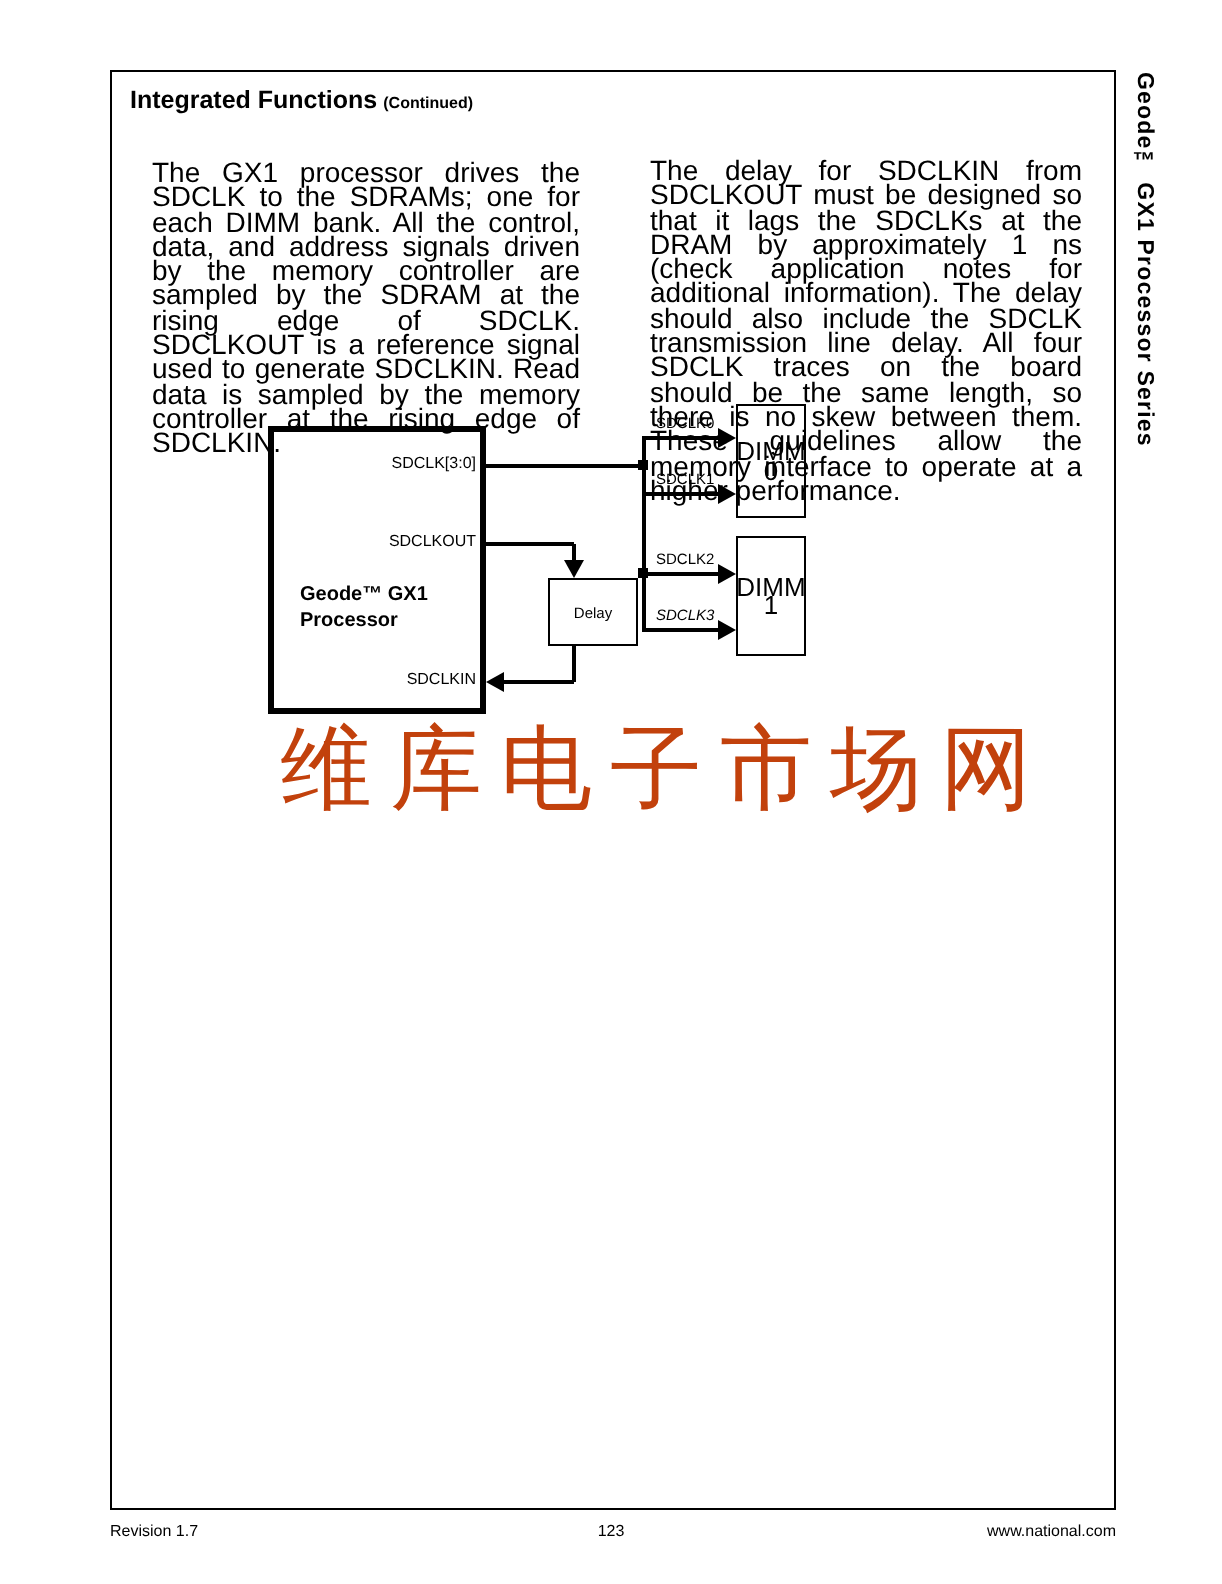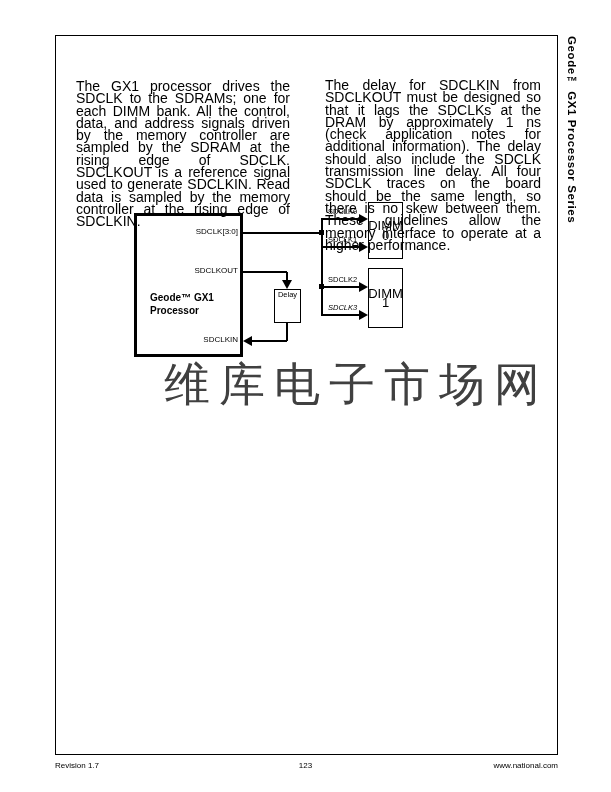--- a/index.html
+++ b/index.html
@@ -13,56 +13,59 @@
   .col-left{position:absolute;left:64px;top:68px;width:238px;}
   .col-right{position:absolute;left:313px;top:67px;width:240px;}
   .sec-heading{font-size:9.5px;font-weight:bold;margin-bottom:5px;white-space:nowrap;}
   .sec-num{margin-right:11px;}
   .body-text{font-size:14px;line-height:12.3px;text-align:justify;margin:12px;}
   
   .dline{position:absolute;background:#000;}
   .dot{position:absolute;width:5px;height:5px;background:#000;}
   .proc-box{position:absolute;left:134px;top:213px;width:109px;height:144px;
         border:3px solid #000;box-sizing:border-box;}
-  .delay-box{position:absolute;left:274px;top:289px;width:27px;height:34px;
-        border:1px solid #000;box-sizing:border-box;display:flex;
+  .delay-box{position:absolute;left:274px;top:289px;width:45px;height:34px;
+        border:1px solid #000;box-sizing:border-box;display:flex;align-items:center;
         justify-content:center;font-size:7.5px;}
   .dimm-box{position:absolute;width:35px;border:1px solid #000;box-sizing:border-box;
         display:flex;flex-direction:column;align-items:center;justify-content:center;
         font-size:13px;line-height:9.5px;text-align:center;}
   .dimm0{left:368px;top:202px;height:57px;}
   .dimm1{left:368px;top:268px;height:60px;}
   .pin-label{position:absolute;left:150px;width:88px;text-align:right;font-size:8px;}
   .sig-label{position:absolute;left:328px;font-size:7.5px;}
   .proc-name{position:absolute;left:150px;top:291px;font-size:10px;font-weight:bold;line-height:13px;}
   .arrow-r{position:absolute;width:0;height:0;border-left:9px solid #000;
         border-top:5px solid transparent;border-bottom:5px solid transparent;}
   .arrow-l{position:absolute;width:0;height:0;border-right:9px solid #000;
         border-top:5px solid transparent;border-bottom:5px solid transparent;}
   .arrow-d{position:absolute;width:0;height:0;border-top:9px solid #000;
         border-left:5px solid transparent;border-right:5px solid transparent;}
   .caption{position:absolute;left:64px;top:385px;width:458px;text-align:center;
         font-size:9px;font-weight:bold;z-index:2;white-space:nowrap;}
   .caption .cap-title{margin-left:6px;}
-  .watermark{position:absolute;left:164px;top:354px;font-size:46px;color:#404040;
+  .watermark{position:absolute;left:140px;top:354px;font-size:46px;color:#c2410c;
         letter-spacing:9px;z-index:1;white-space:nowrap;}
   .sidebar-text{position:absolute;left:566px;top:36px;writing-mode:vertical-rl;
         font-size:11.5px;font-weight:bold;letter-spacing:0.6px;white-space:nowrap;}
   .footer{position:absolute;left:0;top:761px;width:611px;font-size:8px;}
   .footer .f-left{position:absolute;left:55px;}
   .footer .f-center{position:absolute;left:0;width:611px;text-align:center;}
   .footer .f-right{position:absolute;right:53px;}
 </style>
 </head>
 <body>
 
 <div class="page">
 
   <div class="border-box"></div>
 
+  <div class="doc-header">
+    <span class="h-title">Integrated Functions</span><span class="h-cont">(Continued)</span>
+  </div>
 
   <div class="col-left">
     <p class="body-text">The GX1 processor drives the SDCLK to the SDRAMs; one for each DIMM bank. All the control, data, and address signals driven by the memory controller are sampled by the SDRAM at the rising edge of SDCLK. SDCLKOUT is a reference signal used to generate SDCLKIN. Read data is sampled by the memory controller at the rising edge of SDCLKIN.</p>
   </div>
 
   <div class="col-right">
     <p class="body-text">The delay for SDCLKIN from SDCLKOUT must be designed so that it lags the SDCLKs at the DRAM by approximately 1 ns (check application notes for additional information). The delay should also include the SDCLK transmission line delay. All four SDCLK traces on the board should be the same length, so there is no skew between them. These guidelines allow the memory interface to operate at a higher performance.</p>
   </div>
 
   <div>

